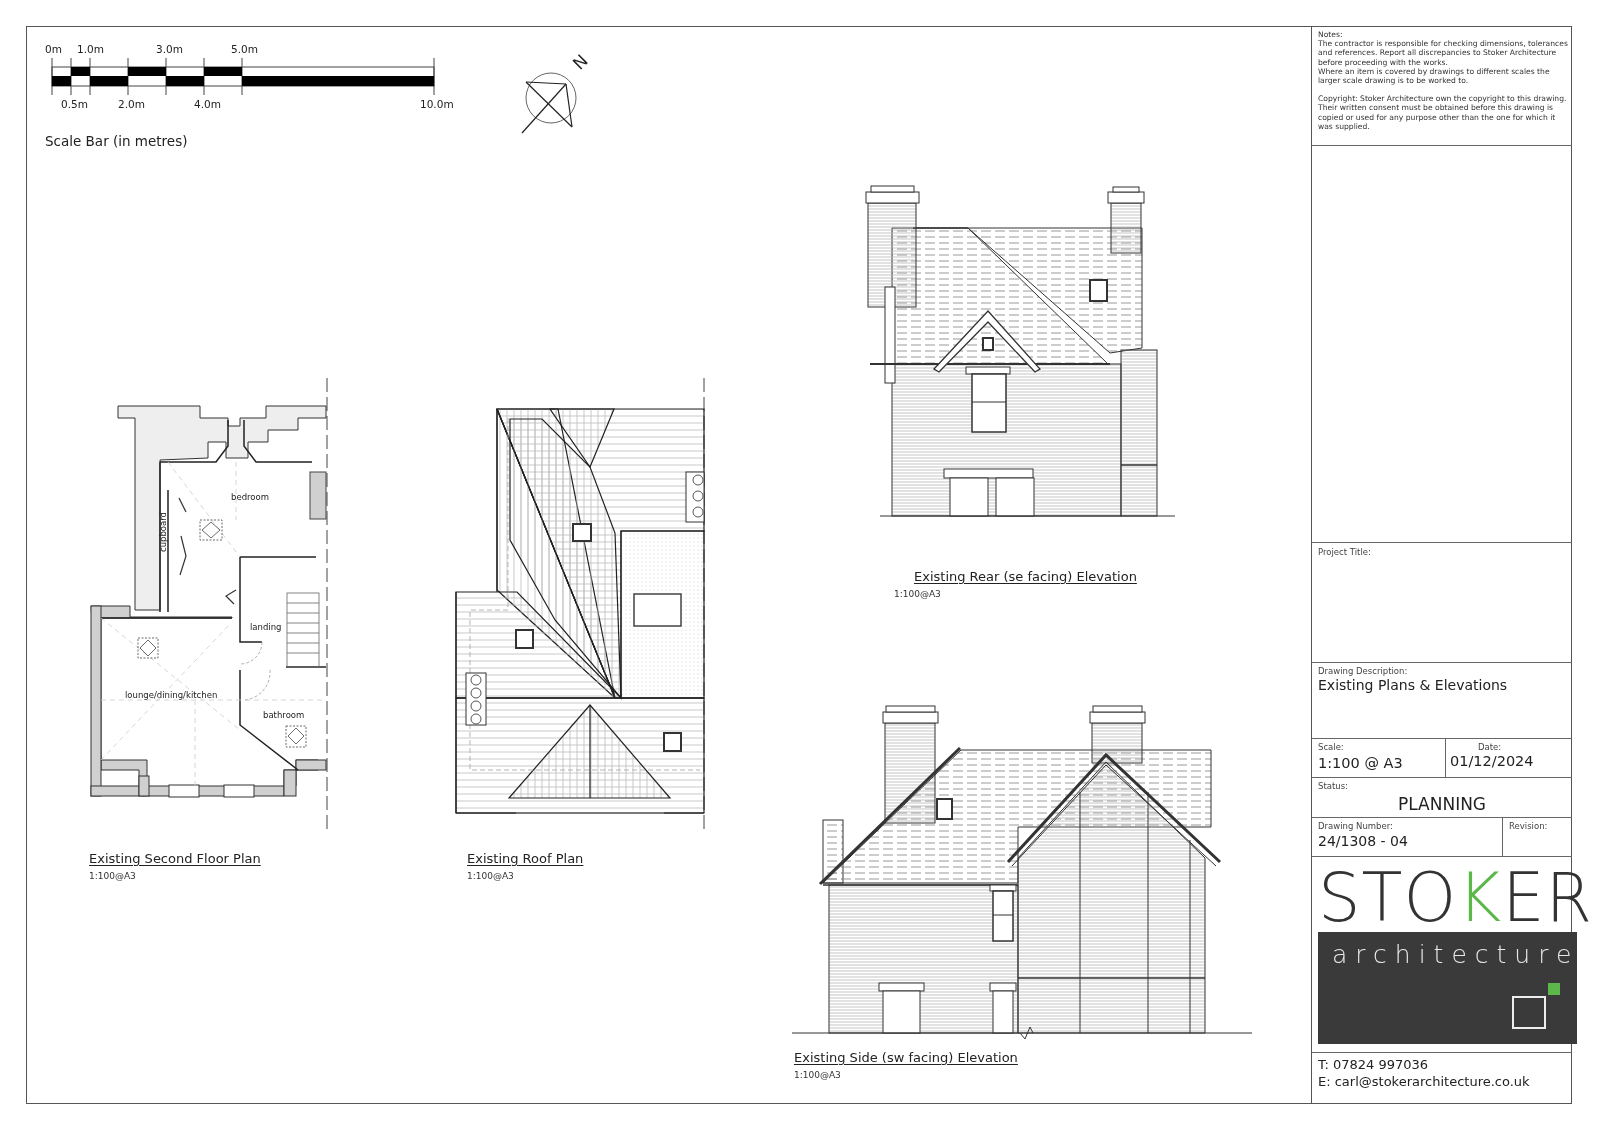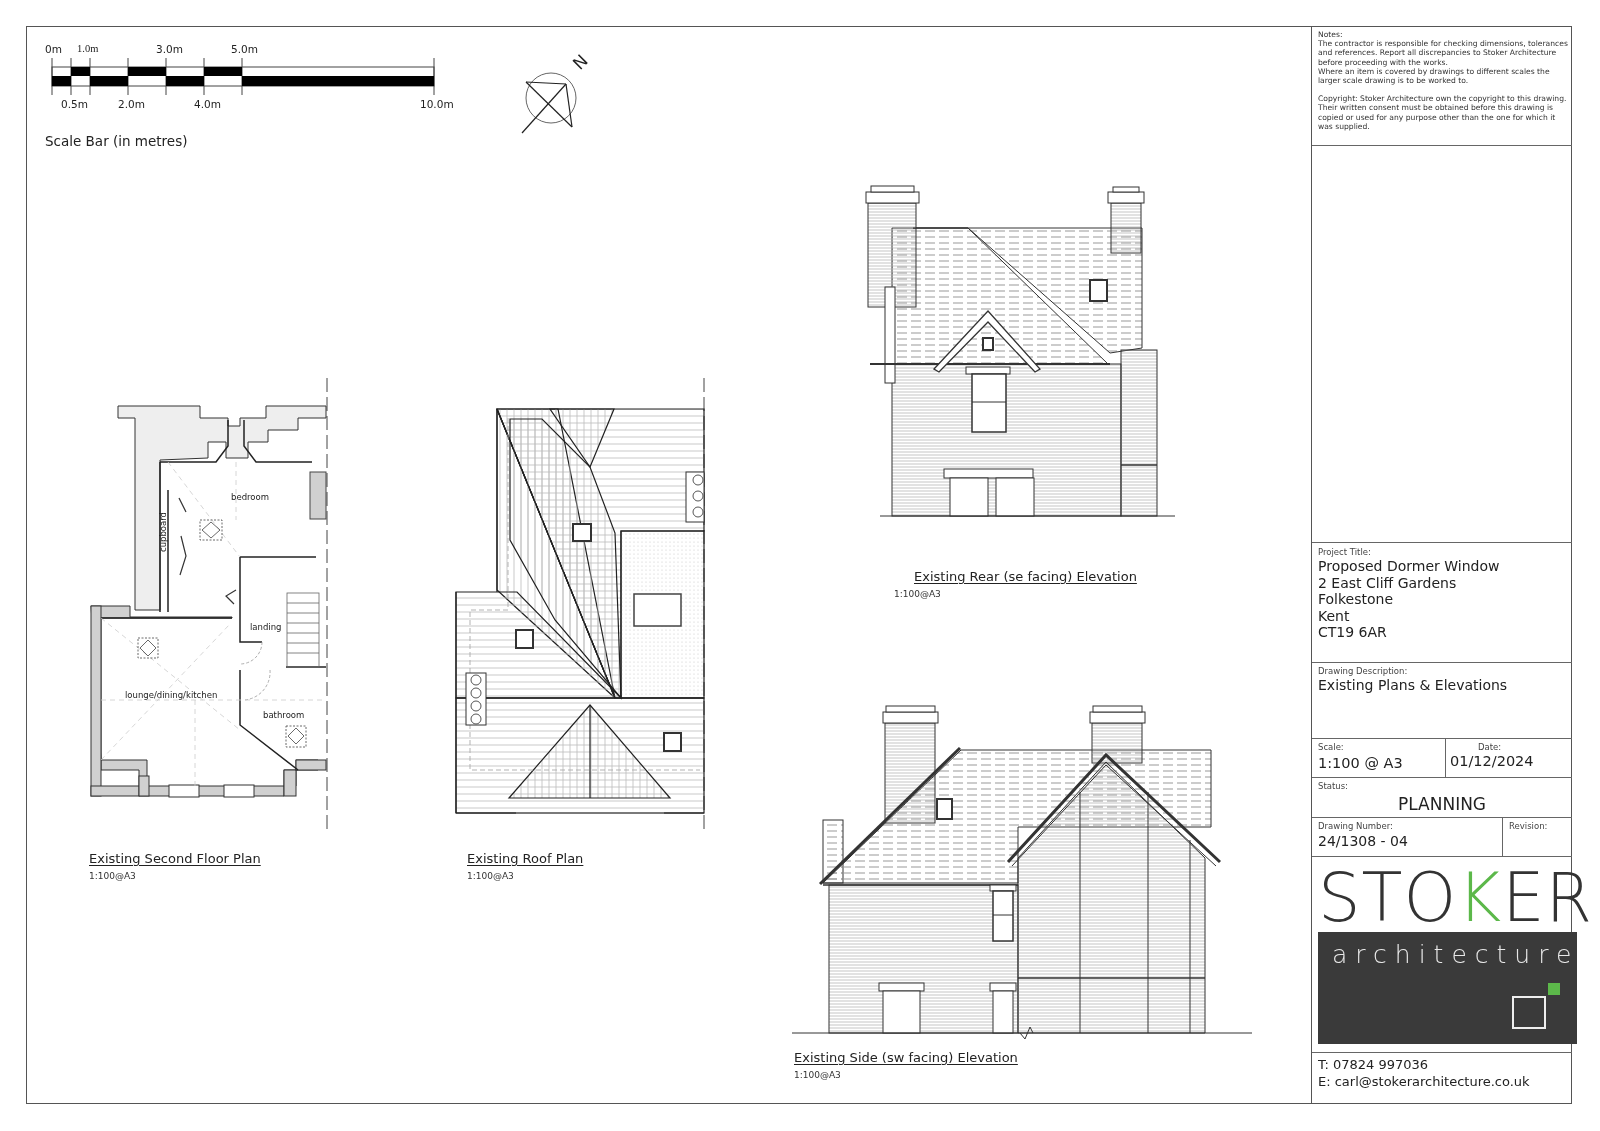--- a/index.html
+++ b/index.html
@@ -21,21 +21,21 @@
     .logo-box { position: absolute; left: 1318px; top: 932px; width: 259px; height: 112px; background: #3a3a3a; }
     .logo-sub { position: absolute; left: 14px; top: 8px; font-size: 25px; letter-spacing: 8px; color: #e8e8e8; font-weight: 300; }
   </style>
 </head>
 <body>
 
 <div class="abs sheet-border"></div>
 
 <div>
   <span class="sb-label" style="left:45px;top:43px;">0m</span>
-  <span class="sb-label" style="left:77px;top:43px;font-family:Liberation Serif, serif;">1.0m</span>
+  <span class="sb-label" style="left:77px;top:43px;">1.0m</span>
   <span class="sb-label" style="left:156px;top:43px;">3.0m</span>
   <span class="sb-label" style="left:231px;top:43px;">5.0m</span>
   <svg style="left:0;top:0;" width="460" height="110">
     <g stroke="#444" stroke-width="1">
       <line x1="52" y1="58" x2="52" y2="95"></line>
         <line x1="71" y1="58" x2="71" y2="95"></line>
       <line x1="90" y1="58" x2="90" y2="95"></line>
         <line x1="128" y1="58" x2="128" y2="95"></line>
       <line x1="166" y1="58" x2="166" y2="95"></line>
         <line x1="204" y1="58" x2="204" y2="95"></line>
@@ -319,27 +319,20 @@
       <div>The contractor is responsible for checking dimensions, tolerances and references.  Report all discrepancies to Stoker Architecture before proceeding with the works.</div>
       <div style="margin-bottom:9px;">Where an item is covered by drawings to different scales the larger scale drawing is to be worked to.</div>
       <div>Copyright: Stoker Architecture own the copyright to this drawing. Their written consent must be obtained before this drawing is copied or used for any purpose other than the one for which it was supplied.</div>
     </div>
   </div>
 
   <div class="tb-row" style="top:120px;height:397px;"></div>
 
   <div class="tb-row" style="top:517px;height:120px;">
     <span class="tb-label" style="left:6px;top:4px;">Project Title:</span>
-    <div class="tb-val" style="left:6px;top:15px;">
-      <div>Proposed Dormer Window</div>
-      <div>2 East Cliff Gardens</div>
-      <div>Folkestone</div>
-      <div>Kent</div>
-      <div>CT19 6AR</div>
-    </div>
   </div>
 
   <div class="tb-row" style="top:637px;height:76px;">
     <span class="tb-label" style="left:6px;top:3px;">Drawing Description:</span>
     <span class="tb-val" style="left:6px;top:14px;">Existing Plans &amp; Elevations</span>
   </div>
 
   <div class="tb-row" style="top:713px;height:39px;">
     <div class="abs" style="left:0;top:0;width:134px;height:39px;border-right:1.2px solid #666;">
       <span class="tb-label" style="left:6px;top:3px;">Scale:</span>

